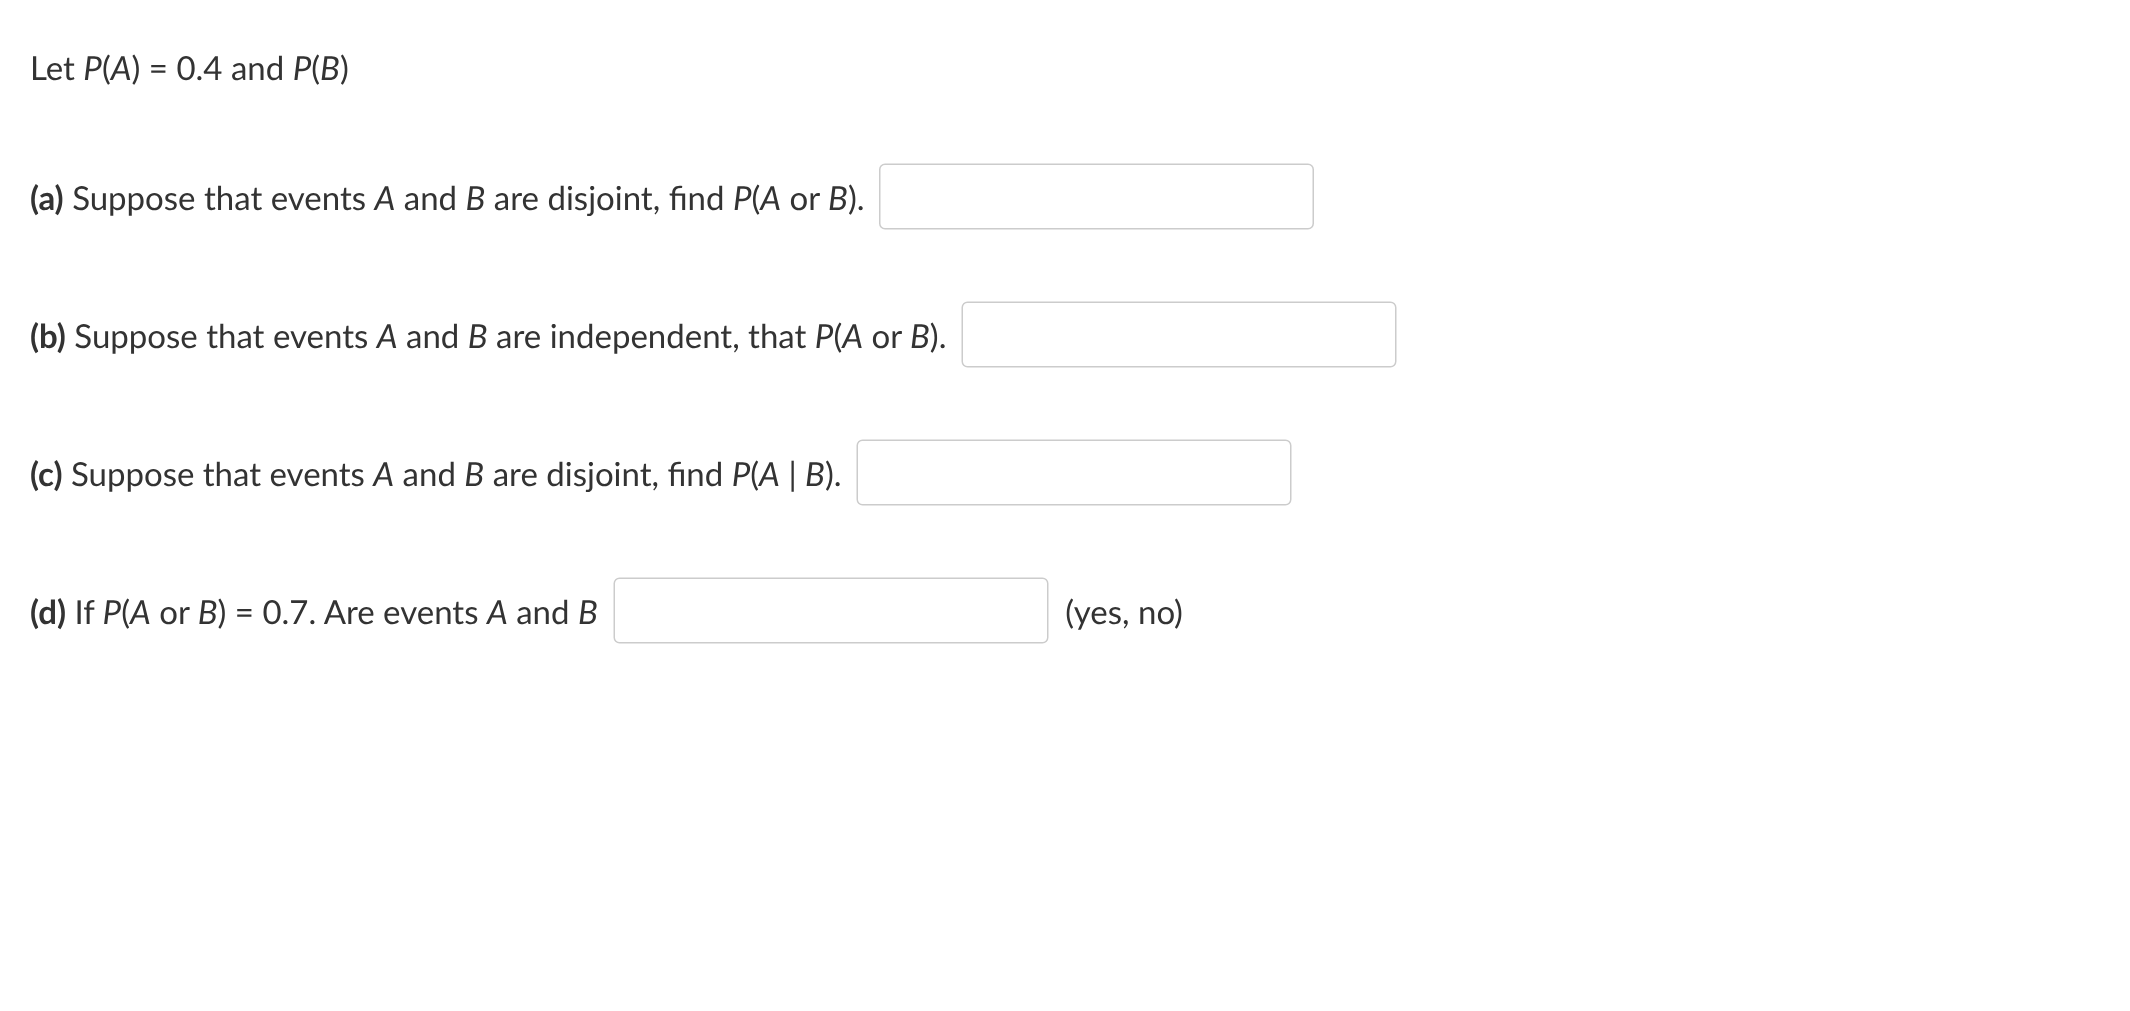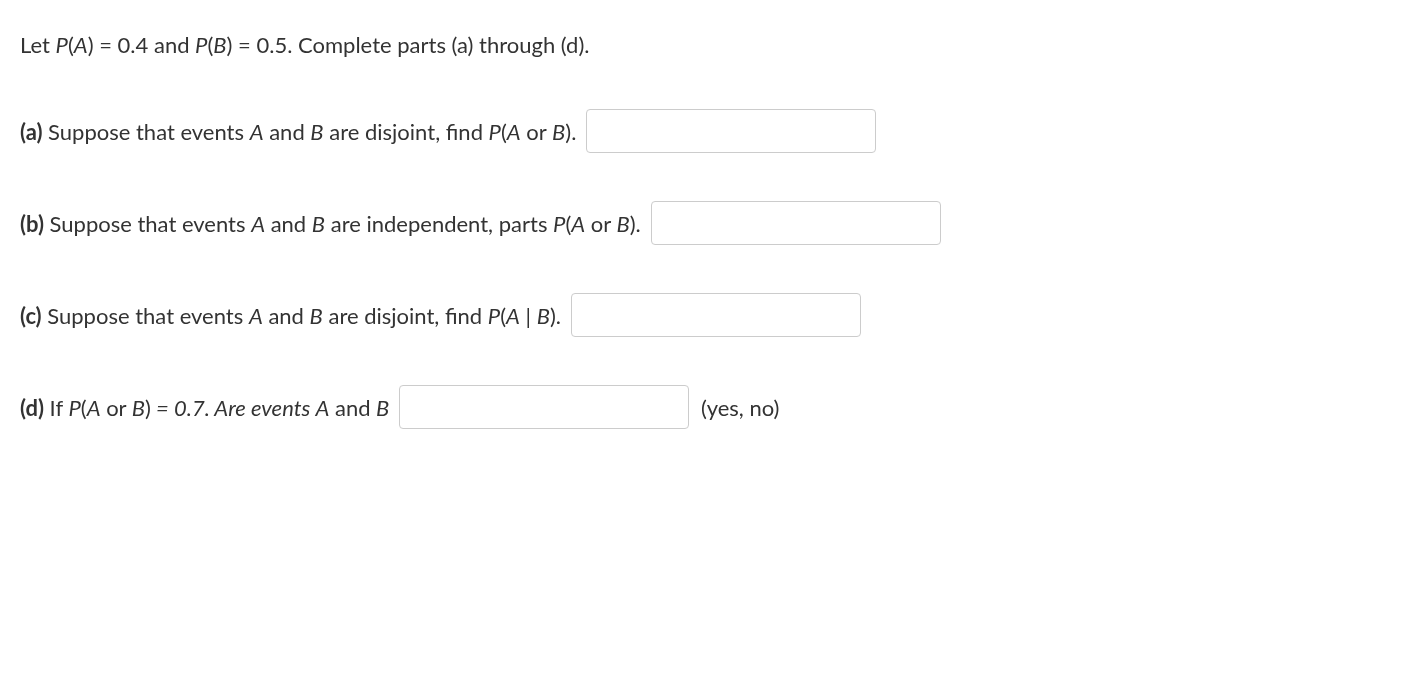--- a/index.html
+++ b/index.html
@@ -50,21 +50,20 @@
     <span style="white-space: pre;">Let </span>
     <span class="ital" style="white-space: pre;">P</span>
     <span style="white-space: pre;">(</span>
     <span class="ital" style="white-space: pre;">A</span>
     <span style="white-space: pre;">)</span>
     <span style="white-space: pre;"> = 0.4 and </span>
     <span class="ital" style="white-space: pre;">P</span>
     <span style="white-space: pre;">(</span>
     <span class="ital" style="white-space: pre;">B</span>
     <span style="white-space: pre;">)</span>
-    <span style="white-space: pre;"> = 0.5. Complete parts (a) through (d).</span>
   </div>
 </div>
 
 <div class="question-block">
   <div class="question-line">
     <span class="bold" style="white-space: pre;">(a)</span>
     <span style="white-space: pre;"> Suppose that events </span>
     <span class="ital" style="white-space: pre;">A</span>
     <span style="white-space: pre;"> and </span>
     <span class="ital" style="white-space: pre;">B</span>
@@ -79,21 +78,21 @@
   </div>
 </div>
 
 <div class="question-block">
   <div class="question-line">
     <span class="bold" style="white-space: pre;">(b)</span>
     <span style="white-space: pre;"> Suppose that events </span>
     <span class="ital" style="white-space: pre;">A</span>
     <span style="white-space: pre;"> and </span>
     <span class="ital" style="white-space: pre;">B</span>
-    <span style="white-space: pre;"> are independent, parts </span>
+    <span style="white-space: pre;"> are independent, that </span>
     <span class="ital" style="white-space: pre;">P</span>
     <span style="white-space: pre;">(</span>
     <span class="ital" style="white-space: pre;">A</span>
     <span style="white-space: pre;"> or </span>
     <span class="ital" style="white-space: pre;">B</span>
     <span style="white-space: pre;">).</span>
     <input type="text" class="text-input" style="">
   </div>
 </div>
 
@@ -118,20 +117,20 @@
 <div class="question-block">
   <div class="question-line">
     <span class="bold" style="white-space: pre;">(d)</span>
     <span style="white-space: pre;"> If </span>
     <span class="ital" style="white-space: pre;">P</span>
     <span style="white-space: pre;">(</span>
     <span class="ital" style="white-space: pre;">A</span>
     <span style="white-space: pre;"> or </span>
     <span class="ital" style="white-space: pre;">B</span>
     <span style="white-space: pre;">)</span>
-    <span style="white-space: pre; font-style: italic;"> = 0.7. Are events </span>
+    <span style="white-space: pre;"> = 0.7. Are events </span>
     <span class="ital" style="white-space: pre;">A</span>
     <span style="white-space: pre;"> and </span>
     <span class="ital" style="white-space: pre;">B</span>
     <input type="text" class="text-input" style="">
     <span style="white-space: pre;"> (yes, no)</span>
   </div>
 </div>
 
 </body></html>

